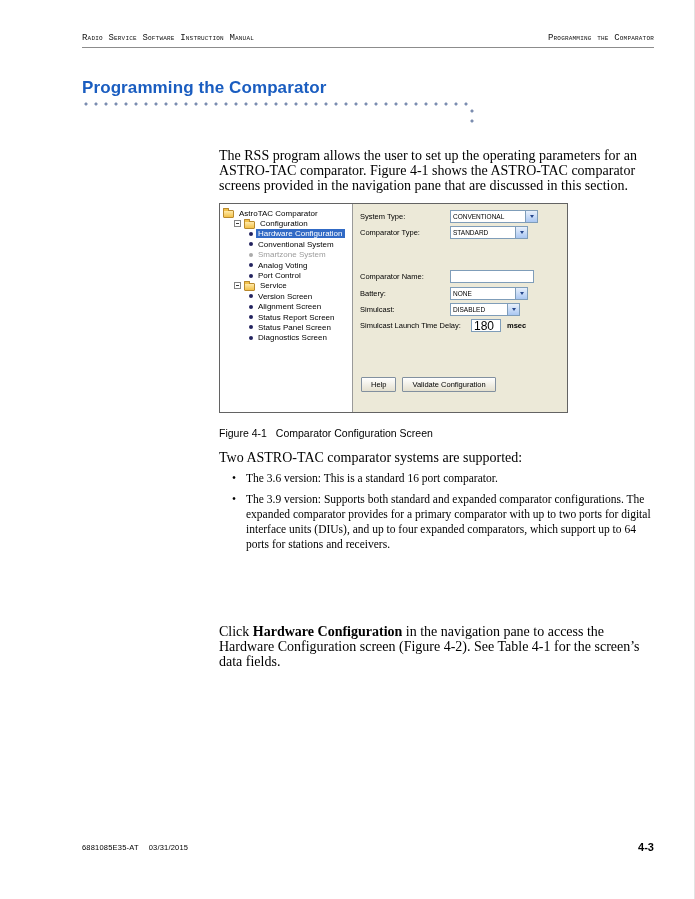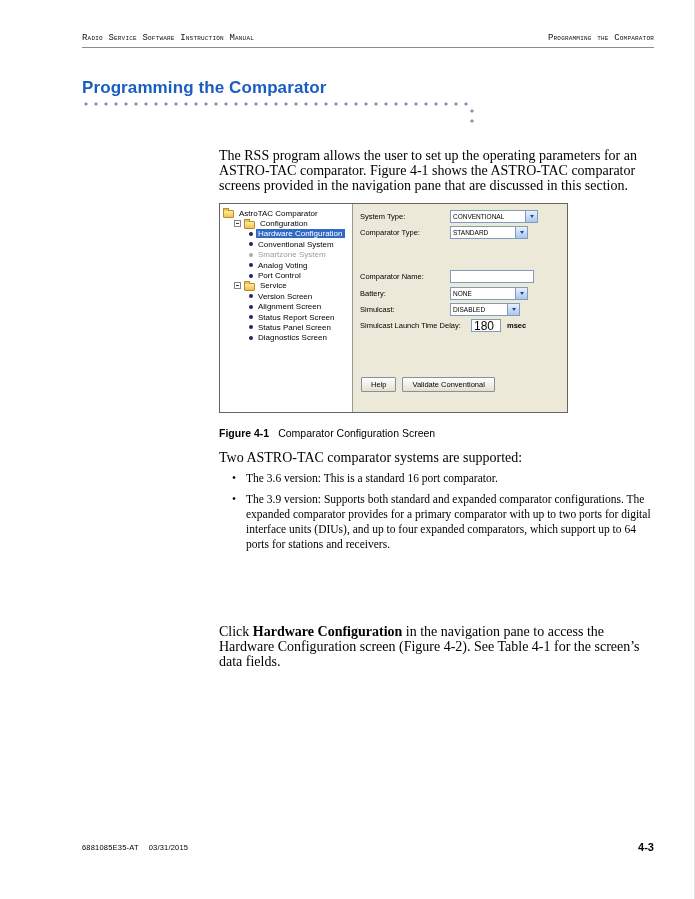--- a/index.html
+++ b/index.html
@@ -27,21 +27,21 @@
   
   .body-text{position:absolute;left:219px;width:438px;font-size:14px;line-height:15px;margin:0;}
   .intro-pos{top:148px;} .supported-pos{top:450px;} .para2-pos{top:624px;}
   .bullet-list{position:absolute;left:232px;top:471px;width:425px;margin:0;padding:0;list-style:none;
                font-size:11.5px;line-height:15px;}
   .bullet-list li{position:relative;padding-left:14px;margin:0 0 6px 0;}
   .bullet-list li::before{content:"\2022";position:absolute;left:0;top:0;}
 
   
   .caption{position:absolute;left:219px;top:427px;margin:0;font-family:"Liberation Sans",sans-serif;font-size:10.5px;}
-  .caption-label{font-weight:bold;margin-right:9px;}
+  .caption-label{font-weight:normal;margin-right:9px;}
 
   
   .page-footer{position:absolute;top:841px;left:82px;right:40px;display:flex;justify-content:space-between;align-items:center;}
   .footer-left{font-family:"Liberation Sans",sans-serif;font-size:7.5px;letter-spacing:.2px;}
   .footer-date{margin-left:10px;}
   .page-number{font-family:"Liberation Sans",sans-serif;font-weight:bold;font-size:11px;}
 
   
   .figure{position:absolute;top:203px;left:219px;width:349px;height:210px;border:1px solid #636363;
           box-sizing:border-box;display:flex;background:#fff;font-family:"Liberation Sans",sans-serif;}
@@ -182,21 +182,21 @@
         <span class="xp-val">DISABLED</span>
         <span class="xp-arrow"></span>
       </div>
 
       <span class="f-label lt6">Simulcast Launch Time Delay:</span>
       <input class="xp-input delay-input" type="text" value="180" style="">
       <span class="unit-label">msec</span>
 
       <div class="btn-row">
         <button class="xp-btn">Help</button>
-        <button class="xp-btn">Validate Conventional</button>
+        <button class="xp-btn">Validate Configuration</button>
       </div>
     </div>
   </div>
 
   <p class="caption">
     <span class="caption-label">Figure 4-1</span><span class="caption-text">Comparator Configuration Screen</span>
   </p>
 
   <p class="body-text supported-pos">Two ASTRO-TAC comparator systems are supported:</p>
 

